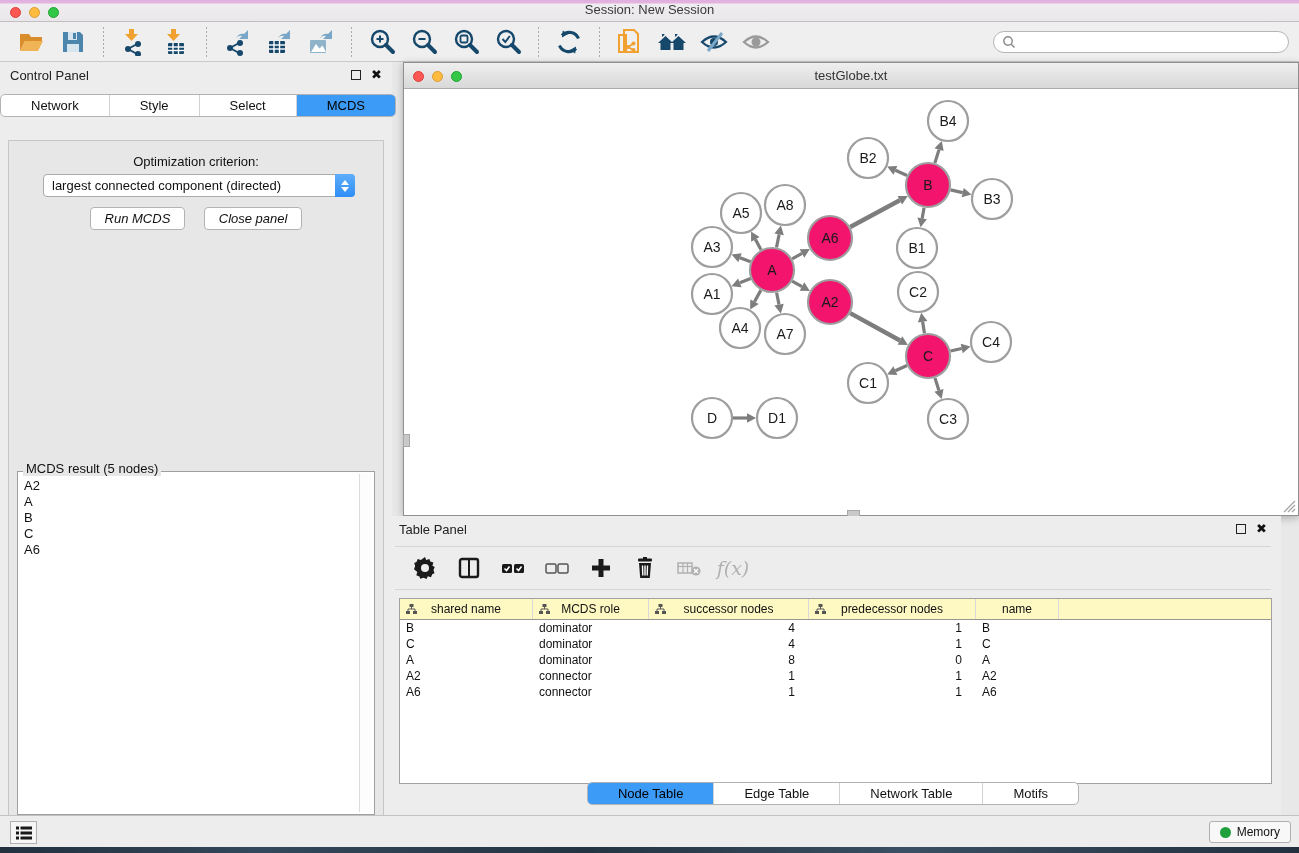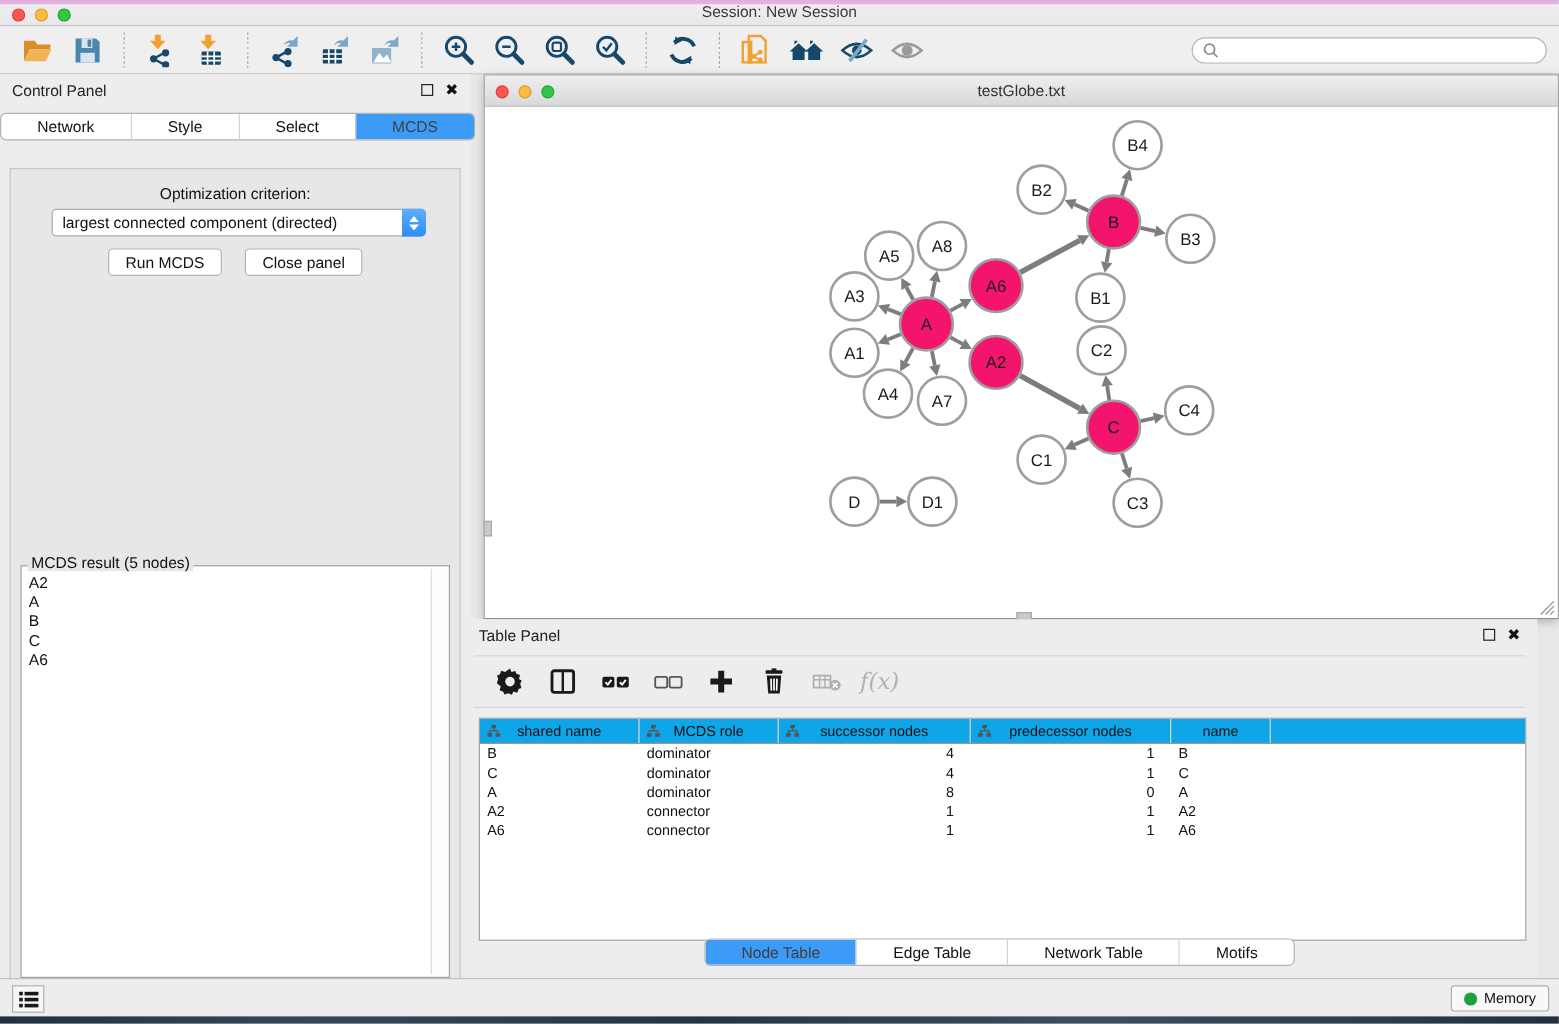--- a/index.html
+++ b/index.html
@@ -33,38 +33,38 @@
   #control-panel { position:absolute; left:0; top:62px; width:392px; height:753px; background:#ededed; }
   .panel-head { height:26px; display:flex; align-items:center; padding:0 10px; }
   .panel-head .ptitle { font-size:13px; color:#222; }
   .panel-head .pbtns { margin-left:auto; display:flex; align-items:center; gap:10px; }
   .float-btn { width:10px; height:10px; border:1.5px solid #222; display:inline-block; }
   .close-btn { font-size:13px; color:#111; line-height:10px; }
   .seg { display:inline-flex; background:#fff; border:1px solid #b3b3b3; border-radius:5px; overflow:hidden; }
   .seg .tab { padding:3px 30px; font-size:13px; color:#111; border-left:1px solid #d2d2d2;
     display:flex; align-items:center; }
   .seg .tab:first-child { border-left:none; }
-  .seg .tab.active { background:#3d9bf8; color:#404040; }
+  .seg .tab.active { background:#3d9bf8; color:#000000; }
   #cp-tabs-row { text-align:center; margin-top:6px; }
   #cp-content { position:absolute; left:8px; top:61px; width:376px; height:684px;
     background:#e7e7e7; border:1px solid #c6c6c6;margin-top:17px; }
   #opt-label { text-align:center; margin-top:13px; font-size:13px; color:#111; }
   #criterion { position:absolute; left:34px; top:33px; width:312px; height:23px;
     background:#fff; border:1px solid #ababab; border-radius:4px;
     display:flex; align-items:center; }
   #criterion .val { flex:1; padding-left:8px; font-size:13px; color:#111; white-space:nowrap; }
   #criterion .stepper { width:20px; height:23px; margin:-1px -1px -1px 0;
     background:linear-gradient(180deg,#5eaefa,#2f8df6); border-radius:0 4px 4px 0;
     display:flex; flex-direction:column; align-items:center; justify-content:center; gap:2px; }
   .chev-up { width:0; height:0; border-left:4px solid transparent; border-right:4px solid transparent; border-bottom:5px solid #fff; }
   .chev-dn { width:0; height:0; border-left:4px solid transparent; border-right:4px solid transparent; border-top:5px solid #fff; }
   .btn { background:#fff; border:1px solid #b3b3b3; border-radius:4px; font-size:13px; color:#111;
     padding:3px 14px; font-family:"Liberation Sans",sans-serif; }
   #run-row { position:absolute; left:0; top:66px; width:100%; text-align:center; }
-  #run-row .btn { margin:0 7px; }
+  #run-row .btn { margin:0 7px;font-style:italic; }
   #mcds-fieldset { position:absolute; left:8px; top:330px; width:358px; height:344px;
     border:1px solid #9f9f9f; background:#fff; }
   #mcds-legend { position:absolute; left:14px; top:320px; background:#e7e7e7; padding:0 3px;
     font-size:13px; color:#111; }
   #mcds-list { position:absolute; inset:2px 16px 2px 2px; background:#fff; padding:4px 0 0 4px; }
   #mcds-scroll { position:absolute; top:2px; right:2px; bottom:2px; width:13px;
     background:#fdfdfd; border-left:1px solid #dcdcdc; }
   .mcds-item { font-size:13px; color:#111; line-height:16px; }
 
   
@@ -81,21 +81,21 @@
 
   
   #table-panel { position:absolute; left:385px; top:516px; width:896px; height:299px; background:#ededed; }
   #tp-toolbar { position:absolute; left:10px; top:30px; width:876px; height:44px;
     border-top:1px solid #d6d6d6; border-bottom:1px solid #d6d6d6;
     display:flex; align-items:center; padding-left:8px; }
   #tp-toolbar .tbi { margin:0 5px; }
   .fx { font-family:"DejaVu Serif", serif; font-style:italic; font-size:19px; color:#b0b0b0; }
   #node-table { position:absolute; left:14px; top:82px; width:873px; height:186px;
     background:#fff; border:1px solid #a2a2a2; overflow:hidden; }
-  .thead { display:flex; height:21px; background:#0ea5e9; border-bottom:1px solid #979797; }
+  .thead { display:flex; height:21px; background:#fef9c3; border-bottom:1px solid #979797; }
   .th { position:relative; font-size:12px; color:#111; border-right:1px solid #d9d9d9;
     display:flex; align-items:center; justify-content:center; }
   .th .hier { position:absolute; left:6px; top:5px; }
   .trow { display:flex; height:16px; }
   .td { font-size:12px; color:#111; line-height:16px; padding:0 6px; white-space:nowrap; overflow:hidden; }
   #tp-tabs-row { position:absolute; left:0; bottom:10px; width:100%; text-align:center; }
 
   
   #statusbar { position:absolute; left:0; top:815px; width:1299px; height:36px;
     background:#ededed; border-top:1px solid #c2c2c2;text-align:center; }

